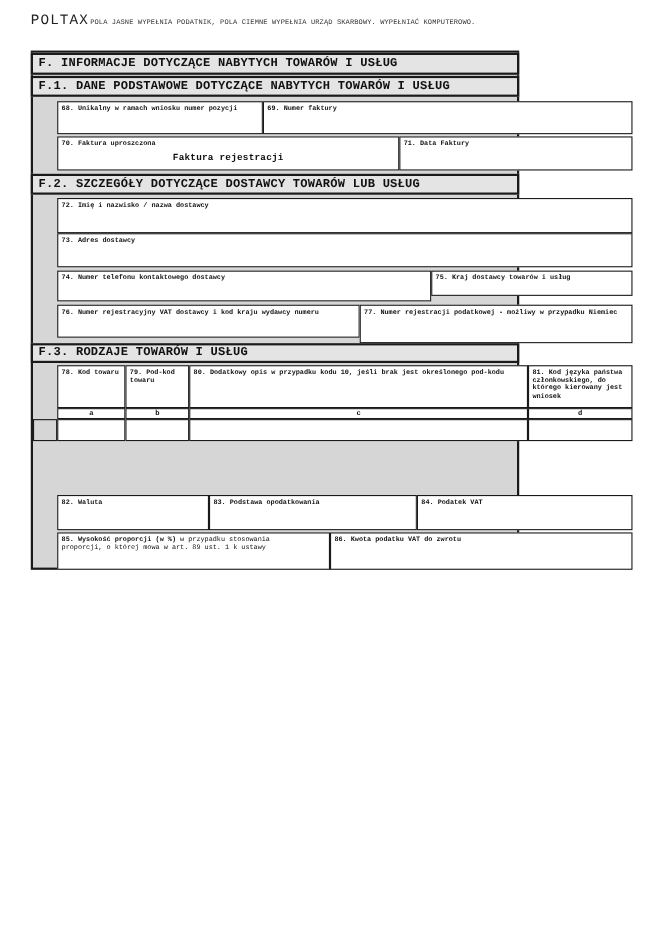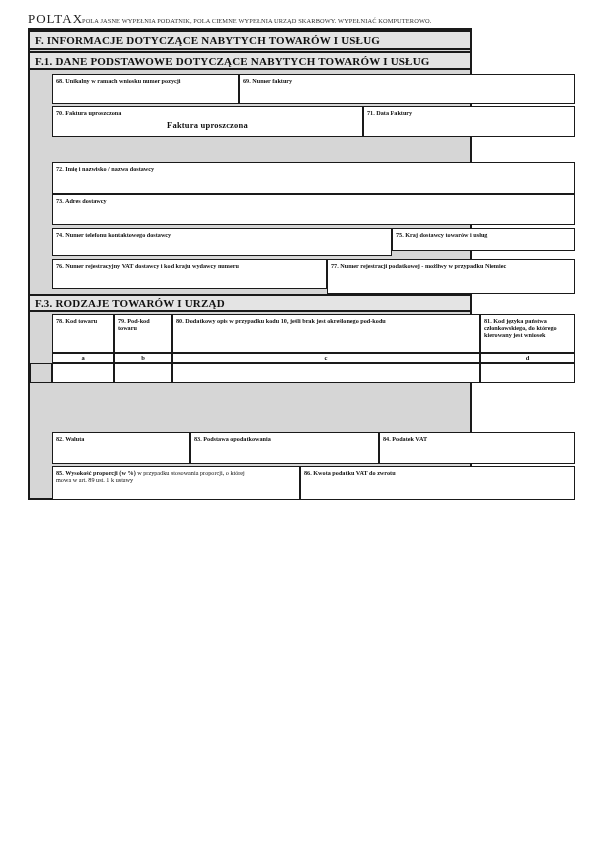--- a/index.html
+++ b/index.html
@@ -1,21 +1,21 @@
 <!DOCTYPE html>
 <html lang="pl"><head>
 <meta charset="utf-8">
 <style>
   html,body{margin:0;padding:0;background:#ffffff;}
   .page{position:relative;width:600px;height:849px;background:#ffffff;overflow:hidden;
-        font-family:Liberation Serif, serif;color:#111;}
+        font-family:Liberation Mono, monospace;color:#111;}
   .brand{position:absolute;left:28px;top:11px;font-size:13px;font-weight:400;
          letter-spacing:1px;color:#222;}
   .note{position:absolute;left:82px;top:17px;font-size:6.4px;letter-spacing:0.1px;color:#333;}
-  .frame{position:absolute;left:28px;top:28px;width:444px;height:472px;
+  .frame{position:absolute;left:28px;top:46px;width:444px;height:472px;
          background:#d6d6d6;border:2px solid #1a1a1a;box-sizing:border-box;}
   .sec{position:absolute;left:-2px;right:-2px;background:#e4e4e4;border:2px solid #1a1a1a;
        box-sizing:border-box;display:flex;align-items:center;}
   .sec span{font-size:11px;font-weight:bold;padding-left:5px;letter-spacing:0.2px;white-space:nowrap;}
   .fbox{position:absolute;background:#ffffff;border:1.5px solid #1a1a1a;box-sizing:border-box;}
   .lbl{display:block;font-size:6.2px;font-weight:bold;line-height:7.2px;padding:2px 4px 0 3px;}
   .fval{position:absolute;left:0;right:0;top:13px;text-align:center;
         font-size:8.5px;font-weight:600;letter-spacing:0.2px;}
   .cell{position:absolute;background:#ffffff;border:1.5px solid #1a1a1a;box-sizing:border-box;}
   .cell.gray{background:#d6d6d6;}
@@ -43,26 +43,29 @@
     </div>
 
     <div class="fbox" style="left:22px;top:44px;width:187px;height:30px;">
       <span class="lbl">68. Unikalny w ramach wniosku numer pozycji</span>
     </div>
     <div class="fbox" style="left:209px;top:44px;width:336px;height:30px;">
       <span class="lbl">69. Numer faktury</span>
     </div>
     <div class="fbox" style="left:22px;top:76px;width:311px;height:31px;">
       <span class="lbl">70. Faktura uproszczona</span>
-      <div class="fval">Faktura uproszczona</div>
+      <div class="fval">Faktura rejestracji</div>
     </div>
     <div class="fbox" style="left:333px;top:76px;width:212px;height:31px;">
       <span class="lbl">71. Data Faktury</span>
     </div>
 
+    <div class="sec" style="top:110px;height:19px;">
+      <span>F.2. SZCZEGÓŁY DOTYCZĄCE DOSTAWCY TOWARÓW LUB USŁUG</span>
+    </div>
 
     <div class="fbox" style="left:22px;top:132px;width:523px;height:32px;">
       <span class="lbl">72. Imię i nazwisko / nazwa dostawcy</span>
     </div>
     <div class="fbox" style="left:22px;top:164px;width:523px;height:31px;">
       <span class="lbl">73. Adres dostawcy</span>
     </div>
     <div class="fbox" style="left:22px;top:198px;width:340px;height:28px;">
       <span class="lbl">74. Numer telefonu kontaktowego dostawcy</span>
     </div>
@@ -70,21 +73,21 @@
       <span class="lbl">75. Kraj dostawcy towarów i usług</span>
     </div>
     <div class="fbox" style="left:22px;top:229px;width:275px;height:30px;">
       <span class="lbl">76. Numer rejestracyjny VAT dostawcy i kod kraju wydawcy numeru</span>
     </div>
     <div class="fbox" style="left:297px;top:229px;width:248px;height:35px;">
       <span class="lbl">77. Numer rejestracji podatkowej - możliwy w przypadku Niemiec</span>
     </div>
 
     <div class="sec" style="top:264px;height:18px;">
-      <span>F.3. RODZAJE TOWARÓW I URZĄD</span>
+      <span>F.3. RODZAJE TOWARÓW I USŁUG</span>
     </div>
 
     <div class="cell" style="left:22px;top:284px;width:62px;height:39px;">
       <span class="lbl">78. Kod towaru</span>
     </div>
     <div class="cell" style="left:84px;top:284px;width:58px;height:39px;">
       <span class="lbl">79. Pod-kod towaru</span>
     </div>
     <div class="cell" style="left:142px;top:284px;width:308px;height:39px;">
       <span class="lbl">80. Dodatkowy opis w przypadku kodu 10, jeśli brak jest określonego pod-kodu</span>

